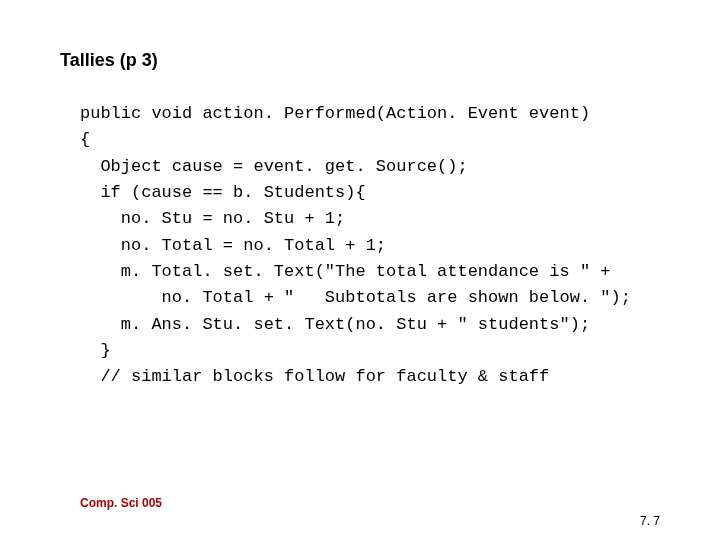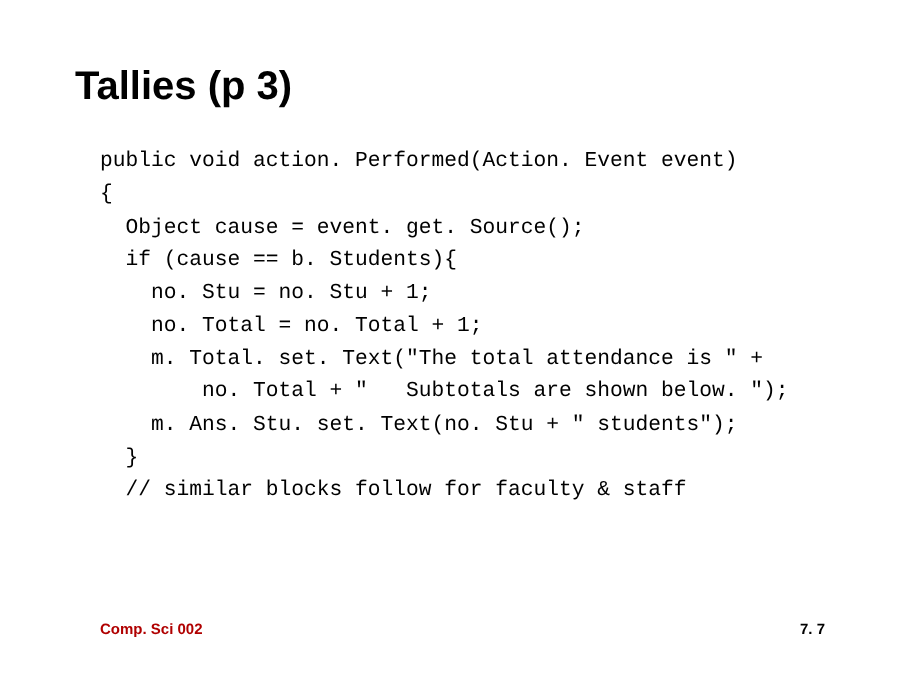--- a/index.html
+++ b/index.html
@@ -13,21 +13,21 @@
     box-sizing: border-box;
   }
   .slide {
     width: 720px;
     height: 540px;
     padding: 50px 60px 30px 60px;
     box-sizing: border-box;
     position: relative;
   }
   .title {
-    font-size: 32px;
+    font-size: 18px;
     font-weight: bold;
     color: #000000;
     margin: 0 0 30px 0;
   }
   .code {
     font-family: "Courier New", Courier, monospace;
     font-size: 17px;
     font-weight: normal;
     color: #000000;
     white-space: pre;
@@ -38,37 +38,37 @@
     position: absolute;
     left: 80px;
     bottom: 30px;
     font-size: 12px;
     font-weight: bold;
     color: #b00000;
   }
   .footer-right {
     position: absolute;
     right: 60px;
-    bottom: 30px;
+    bottom: 12px;
     font-size: 12px;
-    font-weight: bold;
+    font-weight: normal;
     color: #000000;
   }
 </style>
 </head>
 <body>
 
 <div class="slide">
   <h1 class="title">Tallies (p 3)</h1>
   <div class="code">public void action. Performed(Action. Event event)
 {
   Object cause = event. get. Source();
   if (cause == b. Students){
     no. Stu = no. Stu + 1;
     no. Total = no. Total + 1;
     m. Total. set. Text("The total attendance is " +
         no. Total + "   Subtotals are shown below. ");
     m. Ans. Stu. set. Text(no. Stu + " students");
   }
   // similar blocks follow for faculty &amp; staff</div>
-  <div class="footer-left">Comp. Sci 002</div>
+  <div class="footer-left">Comp. Sci 005</div>
   <div class="footer-right">7. 7</div>
 </div>
 
 </body></html>

